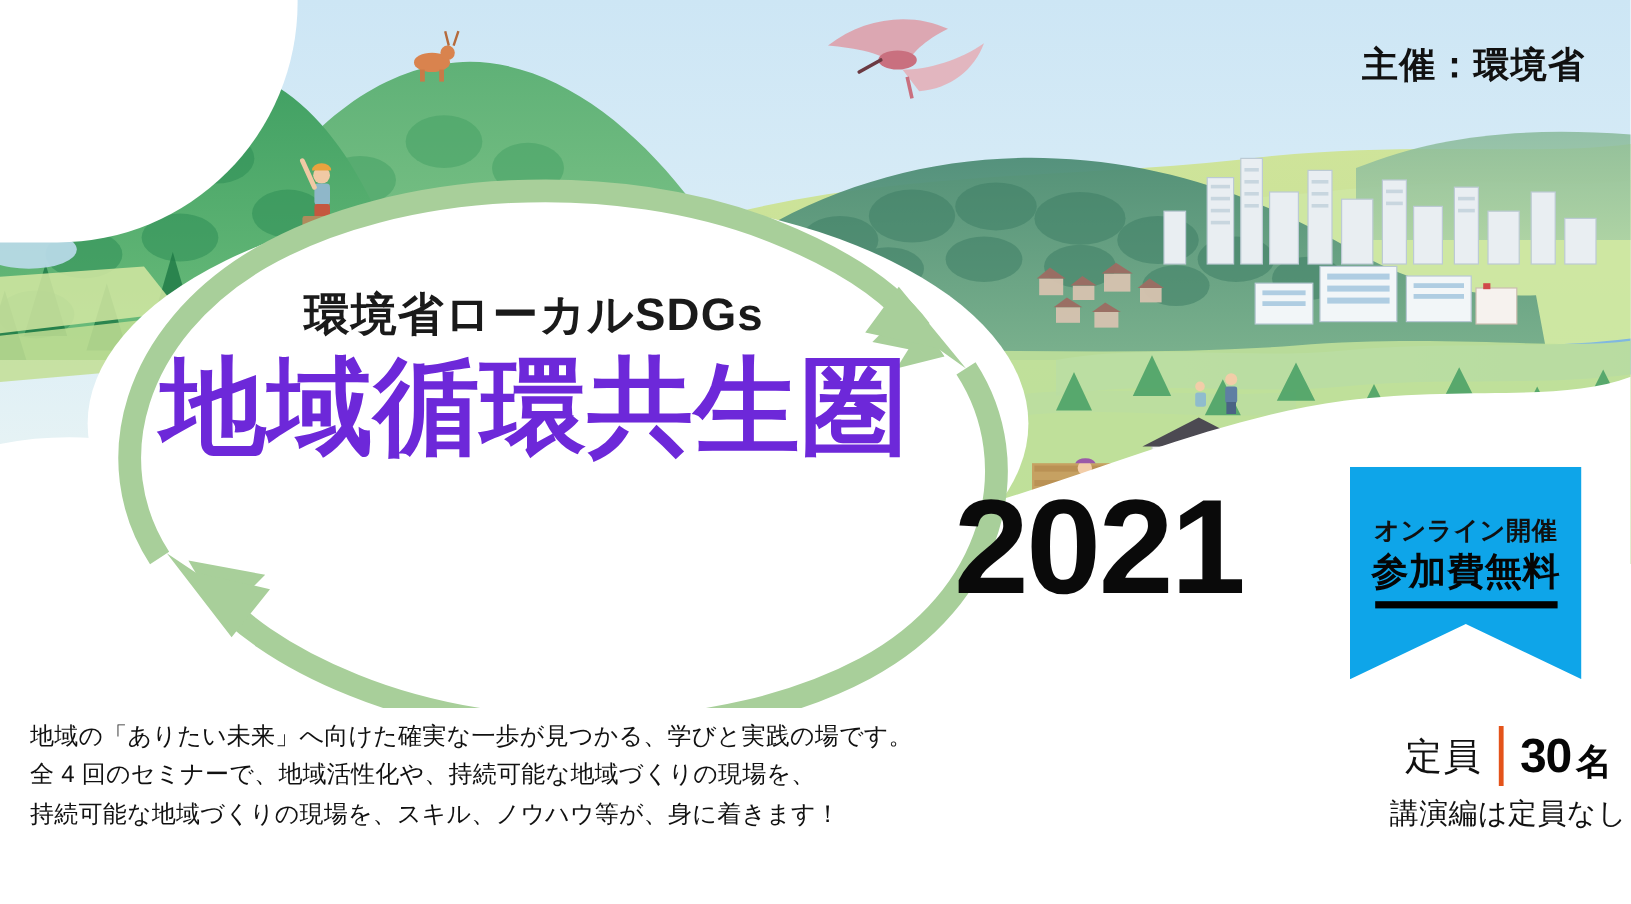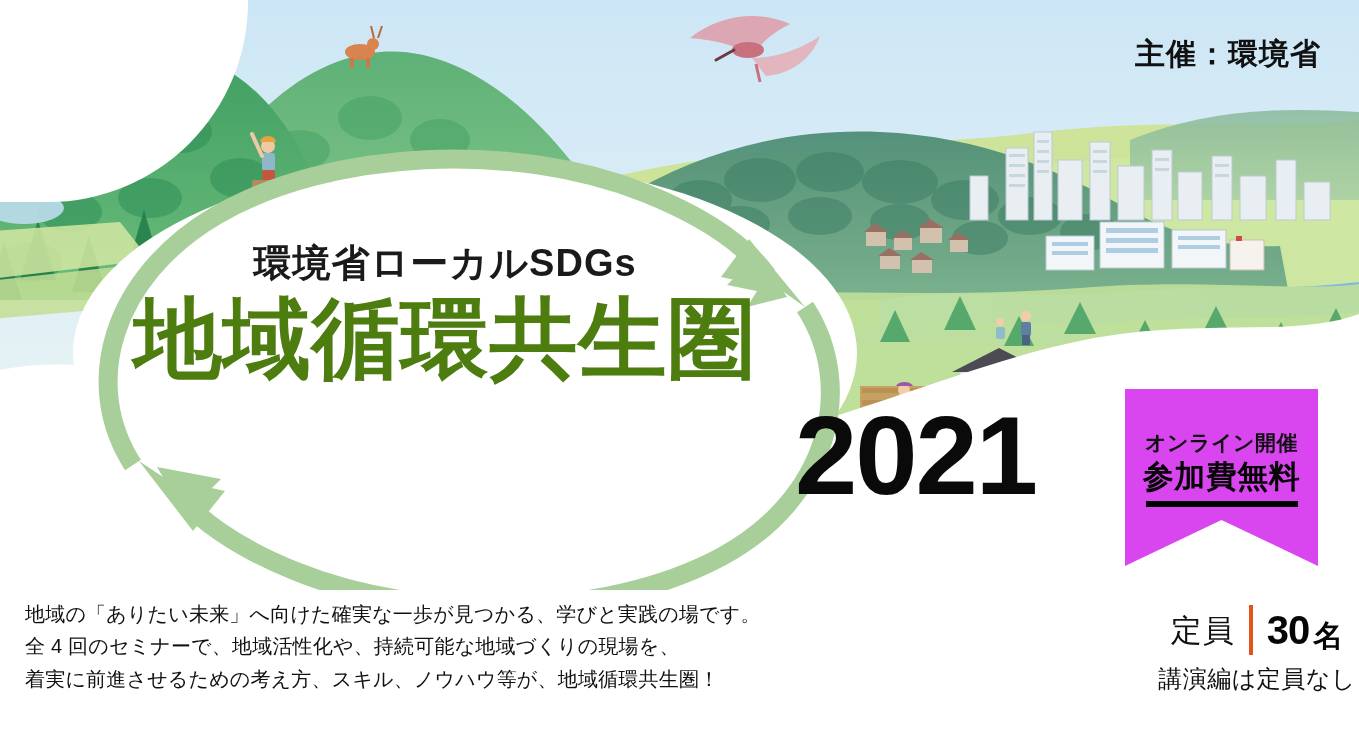--- a/index.html
+++ b/index.html
@@ -93,21 +93,21 @@
     font-size: 38px;
     font-weight: bold;
     color: #1a1a1a;
     letter-spacing: 1px;
     line-height: 1.1;
   }
   .title-main {
     margin-top: 6px;
     font-size: 88px;
     font-weight: bold;
-    color: #4d7c0f;
+    color: #6d28d9;
     letter-spacing: 1px;
     line-height: 1.08;
   }
   .title-accent {
     margin-top: 2px;
     font-size: 74px;
     font-weight: bold;
     color: #e4531a;
     letter-spacing: 2px;
     line-height: 1.05;
@@ -125,21 +125,21 @@
     line-height: 1;
   }
 
   
   .ribbon {
     position: absolute;
     left: 1125px;
     top: 389px;
     width: 193px;
     height: 177px;
-    background: #d946ef;
+    background: #0ea5e9;
     -webkit-clip-path: polygon(0 0, 100% 0, 100% 100%, 50% 74%, 0 100%);
     clip-path: polygon(0 0, 100% 0, 100% 100%, 50% 74%, 0 100%);
     text-align: center;
   }
   .ribbon-line1 {
     padding-top: 43px;
     font-size: 21px;
     font-weight: bold;
     color: #111111;
     letter-spacing: 0.5px;
@@ -549,16 +549,16 @@
       <span class="cap-divider"></span>
       <span class="cap-number">30</span>
       <span class="cap-unit">名</span>
     </div>
     <div class="cap-note">講演編は定員なし</div>
   </div>
 
   <div class="body-copy">
     <div class="body-line">地域の「ありたい未来」へ向けた確実な一歩が見つかる、学びと実践の場です。</div>
     <div class="body-line">全 4 回のセミナーで、地域活性化や、持続可能な地域づくりの現場を、</div>
-    <div class="body-line">着実に前進させるための考え方、スキル、ノウハウ等が、地域循環共生圏！</div>
+    <div class="body-line">持続可能な地域づくりの現場を、スキル、ノウハウ等が、身に着きます！</div>
   </div>
 
 </div>
 
 </body></html>

